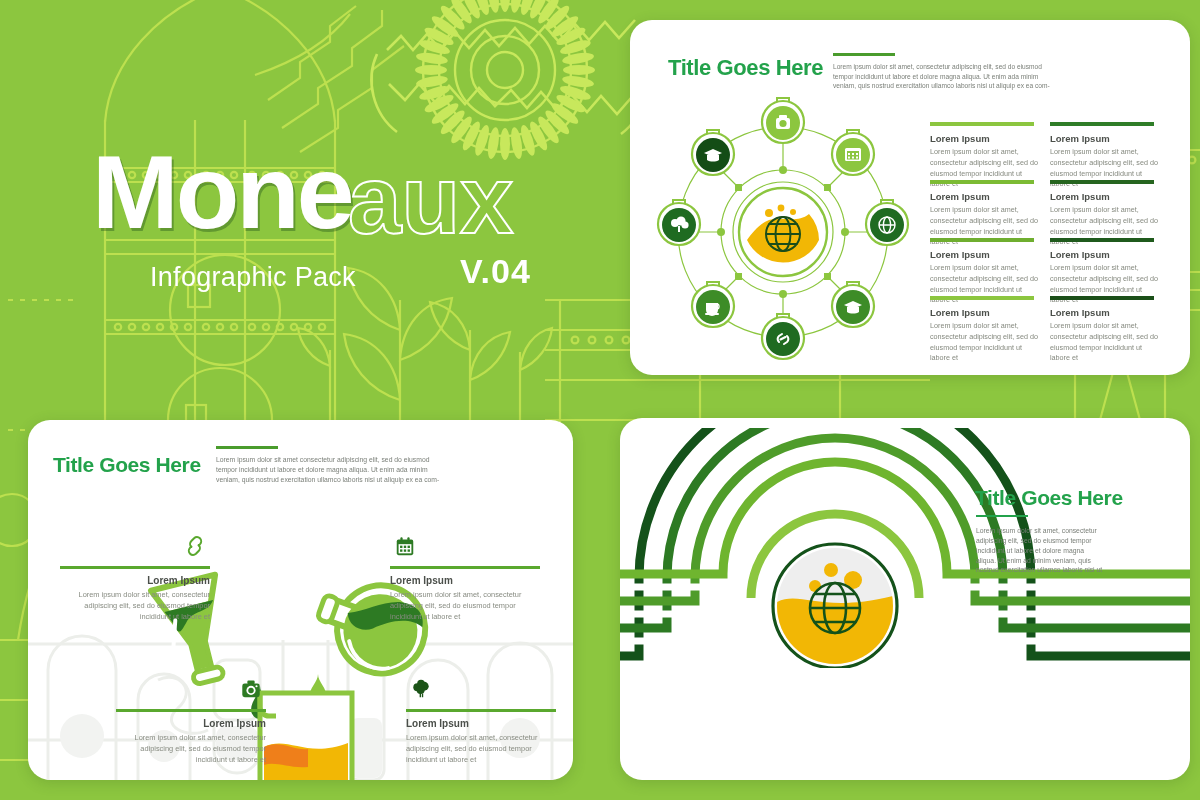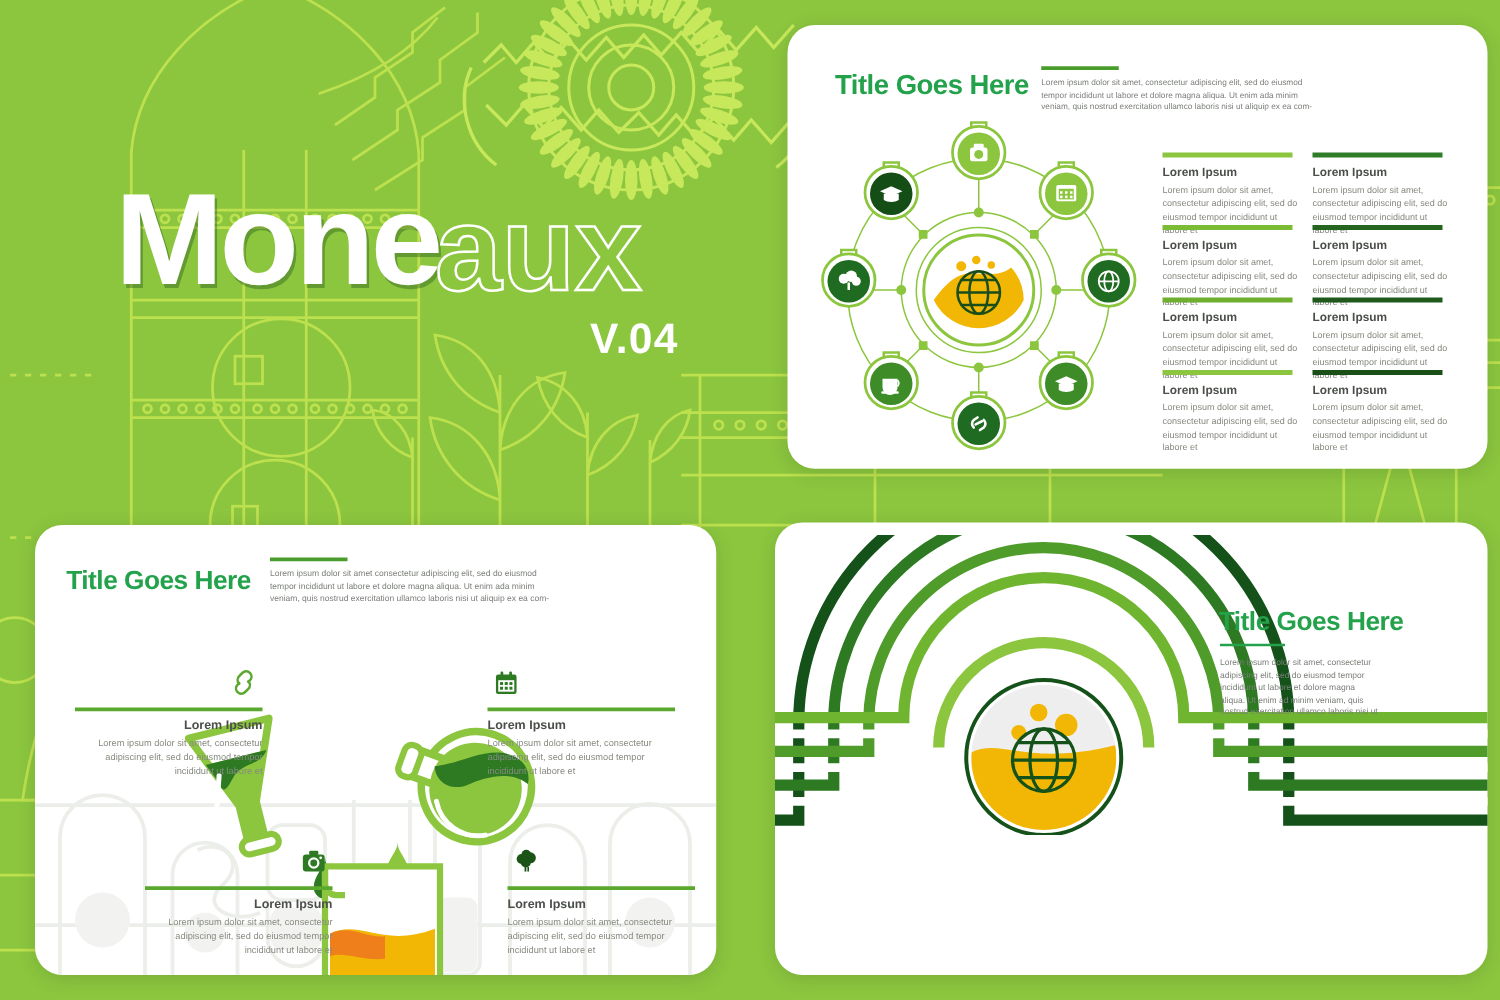--- a/index.html
+++ b/index.html
@@ -23,21 +23,21 @@
     line-height:104px;
     text-shadow:2px 3px 0 rgba(20,70,20,.35);
   }
   .brand-thin{
     position:absolute;left:256px;top:8px;
     font-size:96px;font-weight:700;line-height:104px;letter-spacing:0px;
     color:transparent;
     -webkit-text-stroke:2px #ffffff;
   }
   .version{
-    position:absolute;left:380px;top:112px;
+    position:absolute;left:368px;top:112px;
     font-size:34px;font-weight:bold;color:#ffffff;letter-spacing:1px;
   }
   .tagline1{
     position:absolute;left:58px;top:122px;
     font-size:27px;color:#ffffff;font-weight:500;letter-spacing:.3px;
   }
   .tagline2{
     position:absolute;left:56px;top:170px;
     font-size:27px;color:#ffffff;font-weight:500;letter-spacing:.3px;
   }
@@ -244,20 +244,21 @@
       </g>
     </svg>
   </div>
 
   <div class="cover">
     <div class="brand">
       <span class="brand-bold">Mone</span>
       <span class="brand-thin">aux</span>
     </div>
     <span class="version">V.04</span>
+    <span class="tagline1">Infographic Pack</span>
   </div>
 
   <div class="slide" id="slide-tr">
     <div class="s-title" style="position:absolute;left:38px;top:35px;font-size:22px;">Title Goes Here</div>
     <div class="rule" style="position:absolute;left:203px;top:33px;width:62px;height:3px;"></div>
     <div class="body-txt" style="position:absolute;left:203px;top:42px;width:218px;font-size:6.6px;">Lorem ipsum dolor sit amet, consectetur adipiscing elit, sed do eiusmod tempor incididunt ut labore et dolore magna aliqua. Ut enim ada minim veniam, quis nostrud exercitation ullamco laboris nisi ut aliquip ex ea com-</div>
 
     <svg style="position:absolute;left:18px;top:72px;" width="270" height="275" viewBox="0 0 270 275">
       <g fill="none" stroke="#8cc63f" stroke-width="1.2">
         <circle cx="135" cy="140" r="105"></circle>

